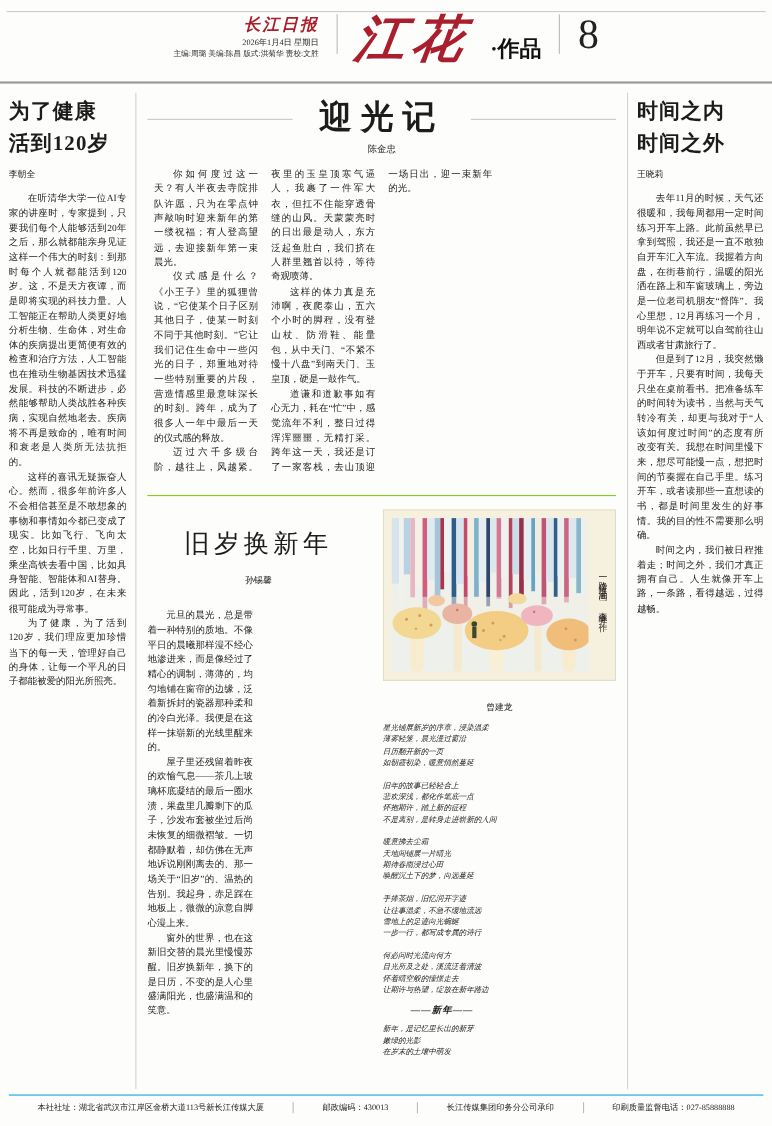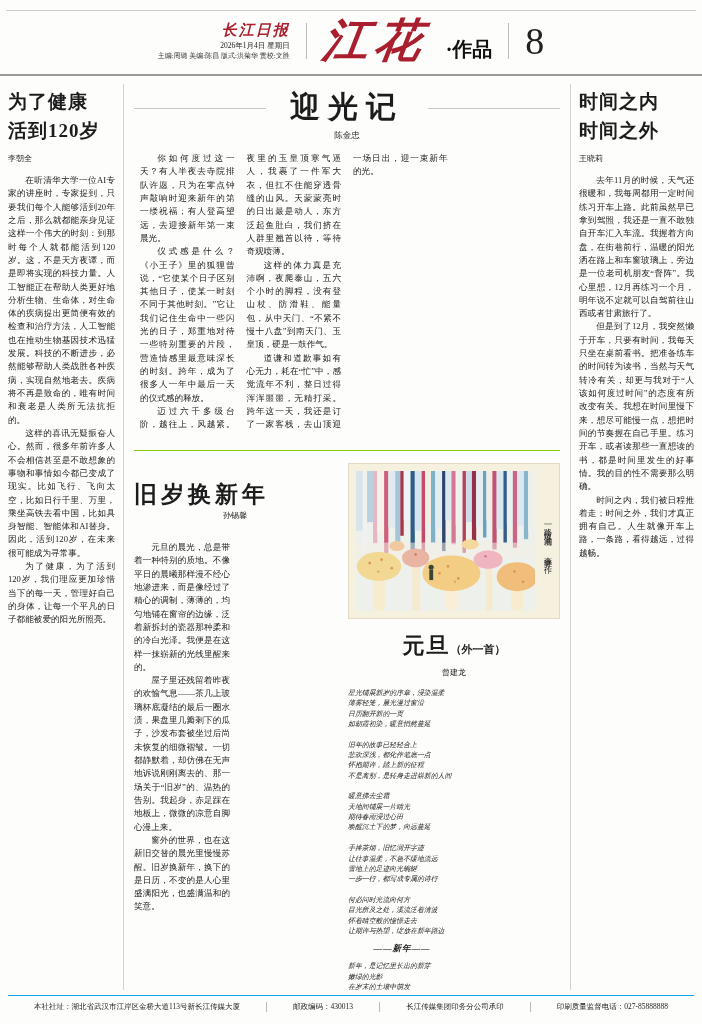--- a/index.html
+++ b/index.html
@@ -3,21 +3,21 @@
 <meta charset="utf-8">
 <style>
   html,body{margin:0;padding:0;}
   body{
     width:702px;height:1024px;overflow:hidden;background:#fdfdfb;
     font-family:"Liberation Serif","DejaVu Serif",serif;color:#1c1c1c;
     position:relative;
   }
   .topline{height:1px;background:#cccccc;margin:10px 6px 0;}
   
-  .masthead{display:flex;align-items:center;justify-content:center;gap:16px;height:56px;margin-top:2px;}
+  .masthead{display:flex;align-items:flex-start;justify-content:center;gap:16px;height:56px;margin-top:2px;}
   .mast-meta{text-align:right;line-height:1.4;}
   .paper-name{color:#a91f2e;font-weight:bold;font-style:italic;font-size:15px;letter-spacing:2px;}
   .date-line{font-size:7.5px;color:#222;}
   .staff-line{font-size:7px;color:#333;}
   .vsep{width:1px;height:36px;background:#bbb;}
   .brand{display:flex;align-items:baseline;}
   .brand-title{color:#a91f2e;font-size:46px;font-weight:bold;font-style:italic;letter-spacing:6px;transform:skewX(-8deg);line-height:1;}
   .brand-suffix{font-size:20px;font-weight:bold;color:#111;margin-left:19px;}
   .page-number{font-size:38px;color:#222;line-height:1;}
   .mast-rule{height:2px;background:#9a9a9a;margin:5px 0 8px;}
@@ -31,21 +31,21 @@
   .body-text p{margin:0;font-size:8.6px;line-height:1.55;text-align:justify;text-indent:2em;}
   .center{flex:1;border-left:1px solid #d2d2d2;border-right:1px solid #d2d2d2;padding:0 10px;display:flex;flex-direction:column;overflow:hidden;}
   
   .yg-box{border-top:1px solid #c8c8c8;border-bottom:1px solid #84cc16;margin-top:24px;padding:0 6px 10px;}
   .yg-title{font-size:30px;font-weight:bold;text-align:center;width:max-content;margin:-22px auto 0;background:#fdfdfb;padding:0 24px;letter-spacing:8px;line-height:1.3;}
   .yg-author{text-align:center;font-size:8.5px;margin:4px 0 10px;}
   .yg-body{column-count:4;column-gap:12px;height:288px;column-fill:auto;overflow:hidden;}
   
   .center-bottom{display:flex;gap:12px;margin-top:12px;flex:1;overflow:hidden;}
   .jiusui{width:202px;flex:none;overflow:hidden;}
-  .js-title{font-size:23px;font-weight:bold;letter-spacing:4px;margin:16px 0 0;}
+  .js-title{font-size:23px;font-weight:normal;text-align:center;letter-spacing:4px;margin:16px 0 12px;}
   .js-author{text-align:center;font-size:8px;margin-bottom:20px;}
   .js-body{column-count:2;column-gap:10px;height:484px;column-fill:auto;overflow:hidden;}
   .art-poem{flex:1;display:flex;flex-direction:column;overflow:hidden;}
   .paint-box{background:#f6f0df;border:1px solid #e3dac3;padding:7px;display:flex;gap:6px;height:178px;box-sizing:border-box;}
   .paint-svg{flex:1;height:100%;}
   .paint-caption{writing-mode:vertical-rl;display:flex;align-items:center;justify-content:center;gap:14px;font-size:8px;color:#222;letter-spacing:2px;}
   
   .poem{margin-top:12px;text-align:center;overflow:hidden;}
   .poem-title{font-size:22px;font-weight:bold;letter-spacing:2px;}
   .poem-note{font-size:11px;font-weight:bold;}
@@ -188,23 +188,20 @@
             <rect x="86" y="116" width="4.5" height="12" fill="#3a4832"></rect>
             <circle cx="88.2" cy="113" r="3" fill="#3a4832"></circle>
           </svg>
           <figcaption class="paint-caption">
             <span>一路绽放（油画）</span>
             <span>李继开 作</span>
           </figcaption>
         </figure>
 
         <section class="poem">
-          <div>
-            <span class="poem-title">元旦</span><span class="poem-note">（外一首）</span>
-          </div>
           <div class="poem-author">曾建龙</div>
           <div class="poem-cols">
             <div class="poem-col">
               <div class="poem-lines">星光铺展新岁的序章，浸染温柔
 薄雾轻笼，晨光漫过窗沿
 日历翻开新的一页
 如朝霞初染，暖意悄然蔓延
 
 旧年的故事已轻轻合上
 悲欢深浅，都化作笔底一点

